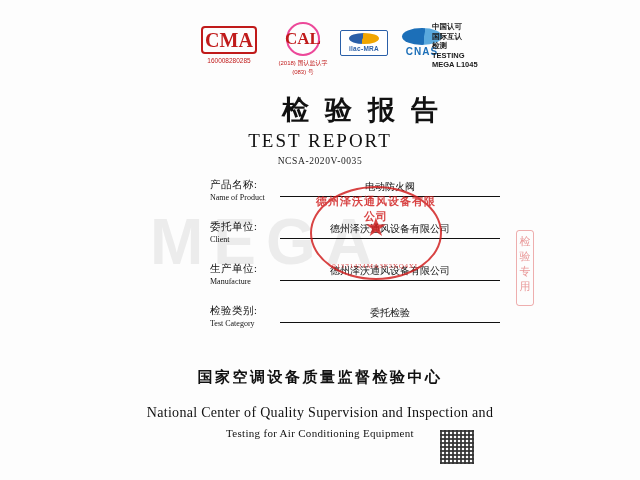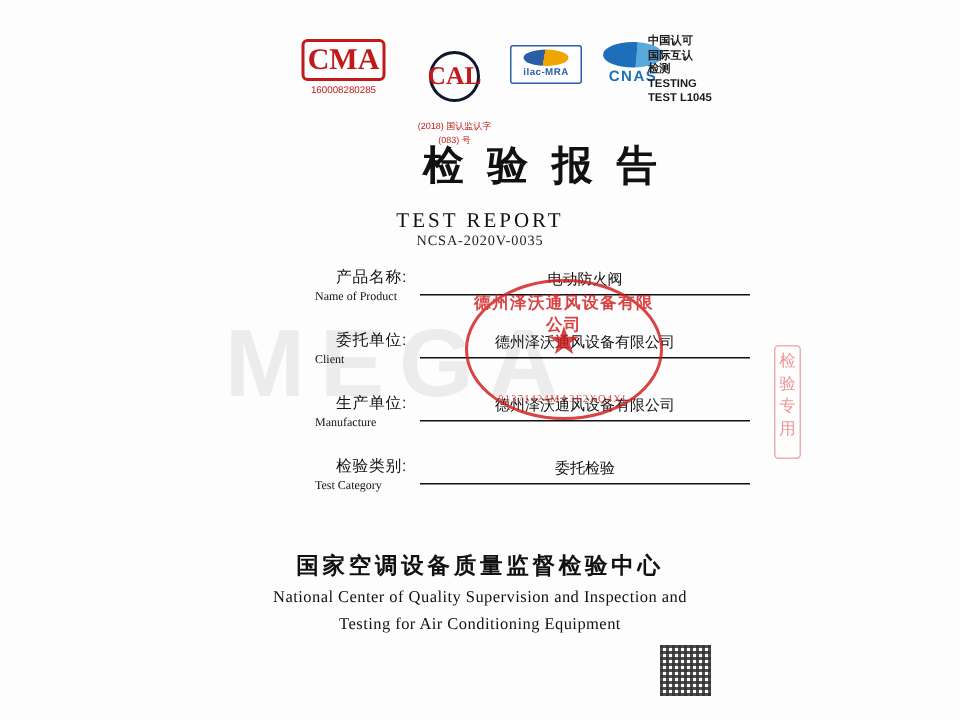--- a/index.html
+++ b/index.html
@@ -62,23 +62,23 @@
 
   
   .cal {
     left: 272px;
     top: 12px;
     width: 62px;
   }
   .cal-circle {
     width: 34px;
     height: 34px;
-    border: 2px solid #0f172a;
+    border: 2px solid #ec4899;
     border-radius: 50%;
-    margin: 12px auto;
+    margin: 0 auto;
     position: relative;
     box-sizing: border-box;
   }
   .cal-circle-inner {
     position: absolute;
     left: 50%;
     top: 50%;
     transform: translate(-50%, -50%);
     font-family: "Liberation Serif", serif;
     font-size: 17px;
@@ -165,26 +165,26 @@
     font-family: "Liberation Serif", serif;
     font-size: 27px;
     font-weight: bold;
     letter-spacing: 16px;
     text-indent: 16px;
     color: #111;
     margin-left: 40px;
   }
   .title-en {
     position: absolute;
-    top: 140px;
-    left: 0;
-    width: 640px;
-    text-align: center;
-    font-family: "Liberation Serif", serif;
-    font-size: 14px;
+    top: 130px;
+    left: 0;
+    width: 640px;
+    text-align: center;
+    font-family: "Liberation Serif", serif;
+    font-size: 19px;
     letter-spacing: 2px;
     color: #111;
   }
   .report-no {
     position: absolute;
     top: 156px;
     left: 0;
     width: 640px;
     text-align: center;
     font-family: "Liberation Serif", serif;
@@ -218,27 +218,26 @@
     position: relative;
     height: 42px;
   }
   .field-label {
     position: absolute;
     left: 0;
     top: 0;
     width: 66px;
   }
   .lab-cn {
-    font-family: Liberation Sans, sans-serif;
+    font-family: Liberation Serif, serif;
     font-size: 10.5px;
     letter-spacing: 0.5px;
     color: #111;
     line-height: 14px;
     white-space: nowrap;
-    margin-left: 14px;
   }
   .lab-en {
     font-family: "Liberation Serif", serif;
     font-size: 8px;
     color: #111;
     line-height: 11px;
     white-space: nowrap;
   }
   .field-value {
     position: absolute;
@@ -329,23 +328,23 @@
     text-align: center;
   }
   .foot-cn {
     font-family: "Liberation Serif", serif;
     font-size: 15px;
     font-weight: bold;
     letter-spacing: 2.5px;
     color: #111;
   }
   .foot-en1 {
-    margin-top: 5px;
-    font-family: "Liberation Serif", serif;
-    font-size: 11px;
+    margin-top: 18px;
+    font-family: "Liberation Serif", serif;
+    font-size: 14px;
     letter-spacing: 0.3px;
     color: #111;
   }
   .foot-en2 {
     margin-top: 6px;
     font-family: "Liberation Serif", serif;
     font-size: 11px;
     letter-spacing: 0.3px;
     color: #111;
   }
@@ -393,21 +392,21 @@
     <div class="logo cnas">
       <div class="cnas-swoosh"></div>
       <div class="cnas-txt">CNAS</div>
     </div>
 
     <div class="logo cnas-text">
       <div>中国认可</div>
       <div>国际互认</div>
       <div>检测</div>
       <div>TESTING</div>
-      <div>TEST L1045</div>
+      <div>MEGA L1045</div>
     </div>
   </div>
 
   <div class="title-cn">检验报告</div>
   <div class="title-en">TEST REPORT</div>
   <div class="report-no">NCSA-2020V-0035</div>
 
   <div class="watermark">MEGA</div>
 
   <div class="fields">

